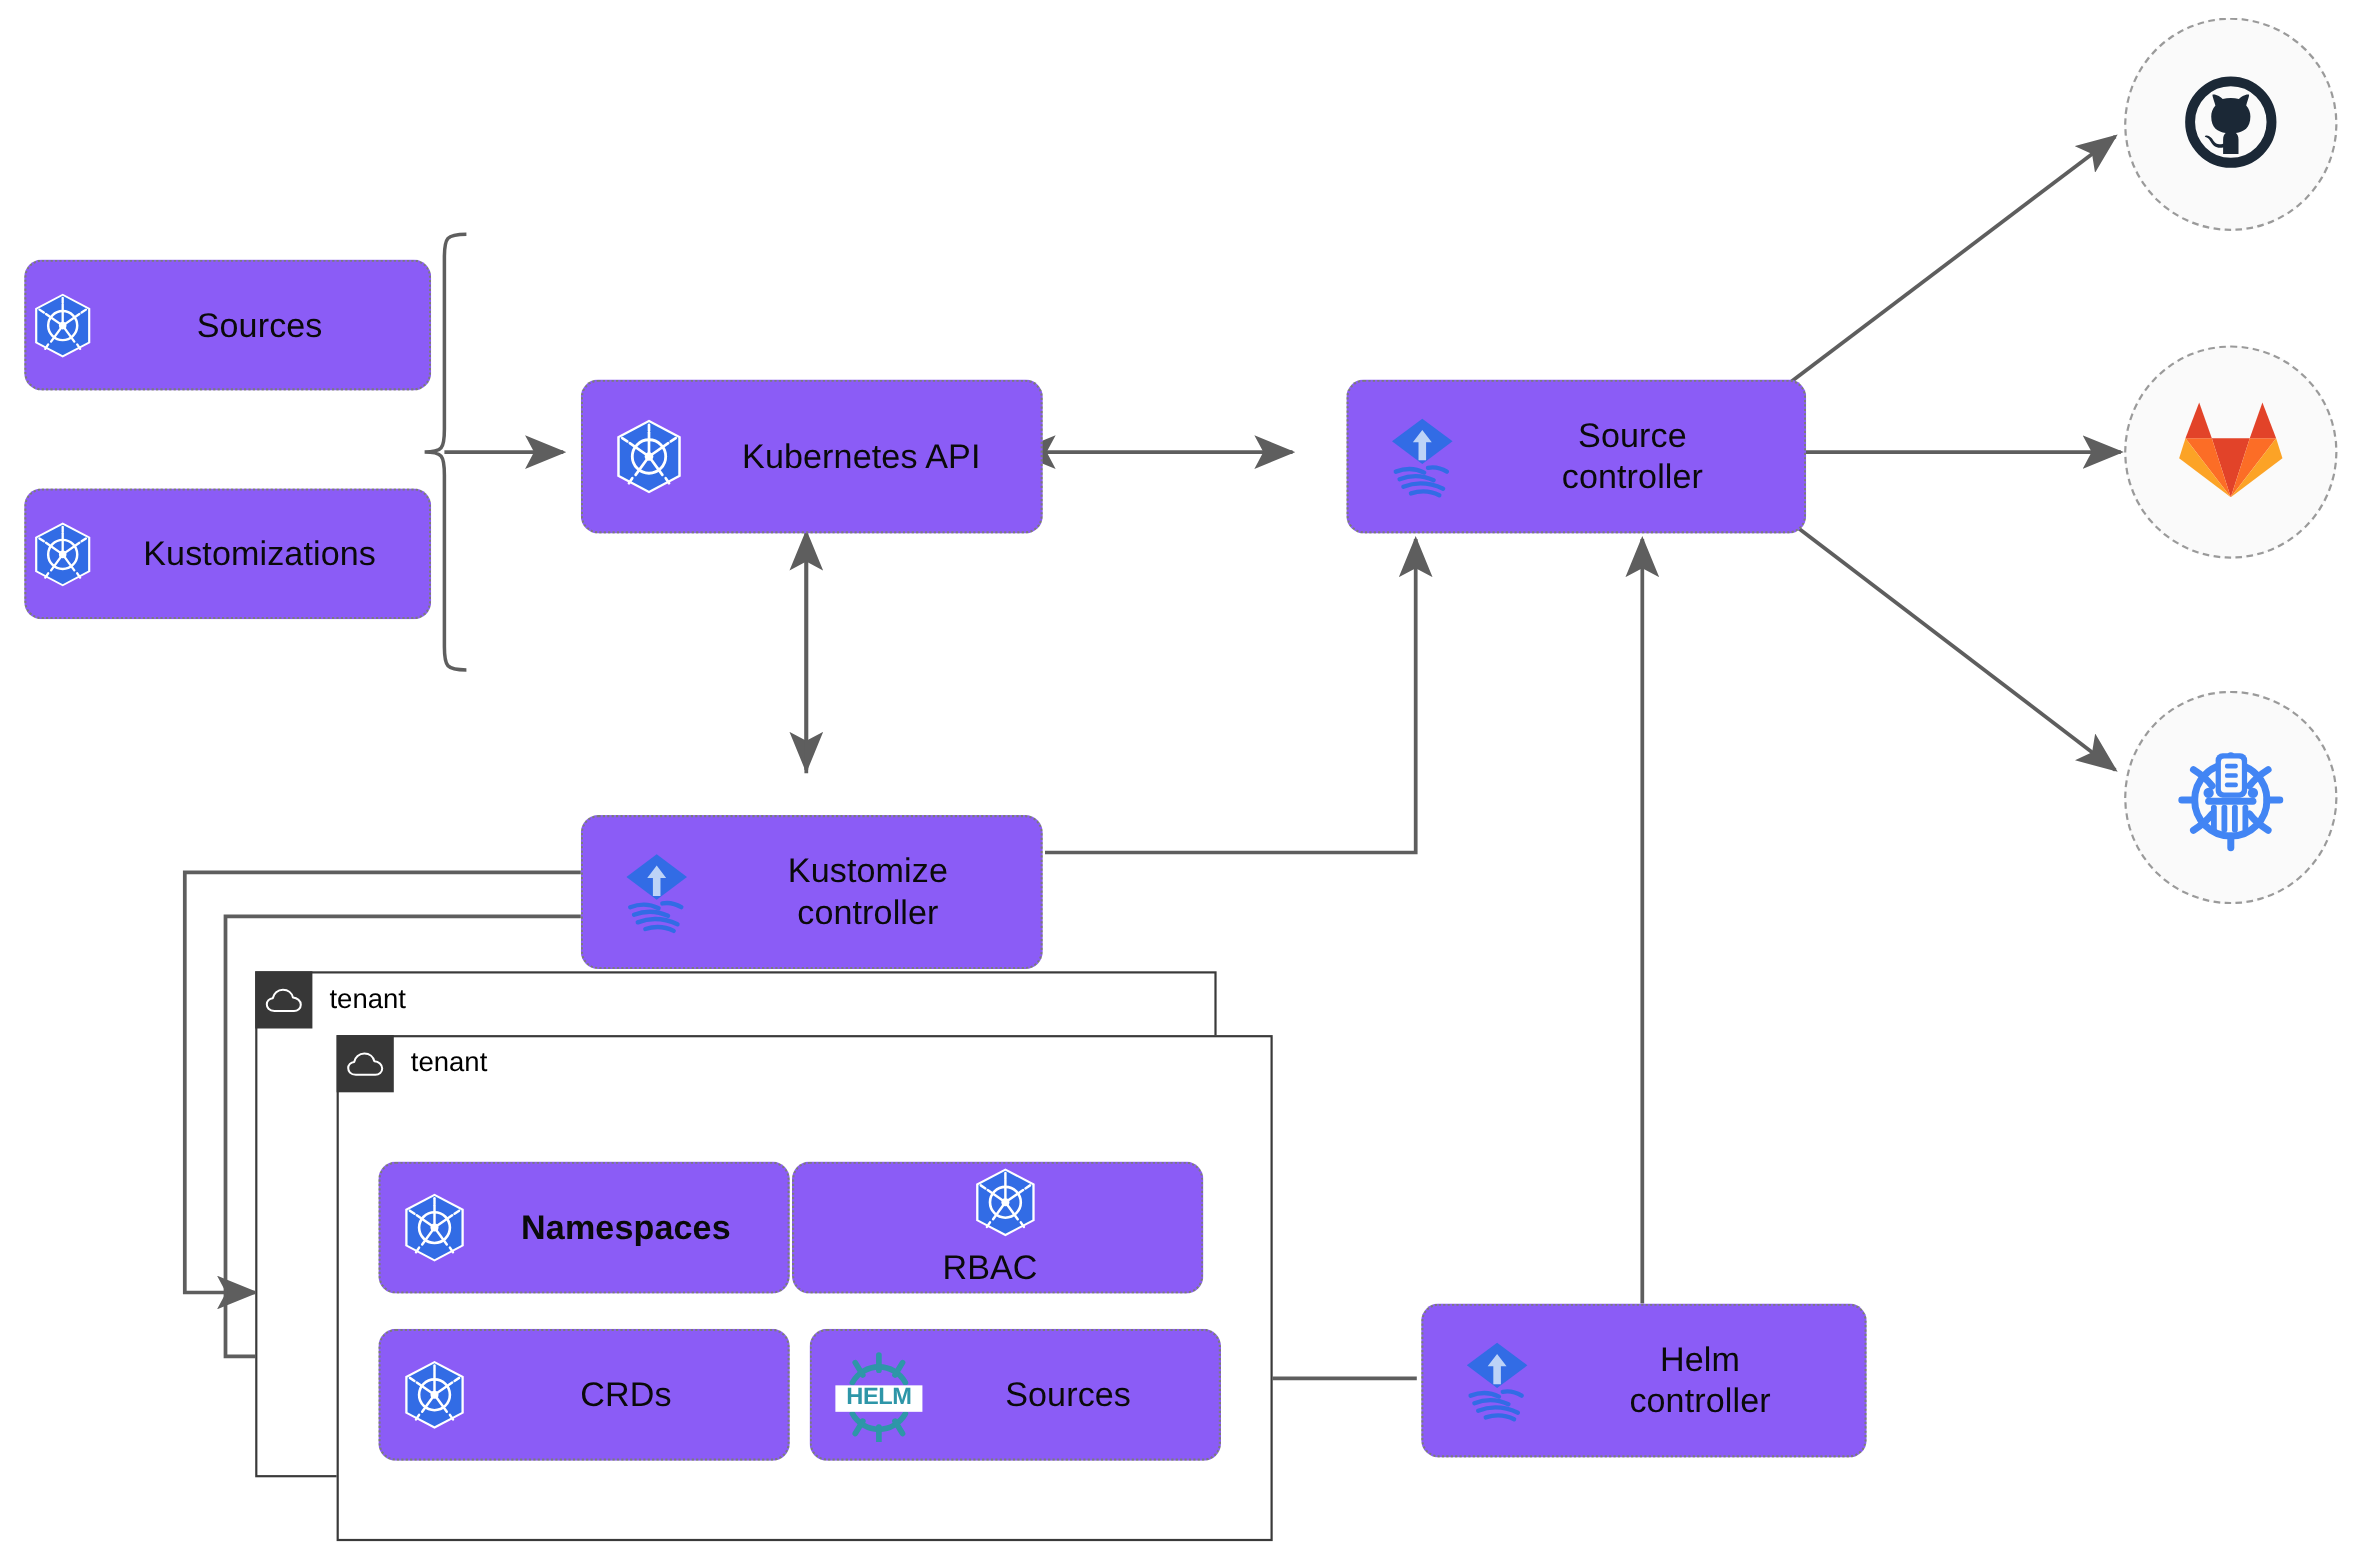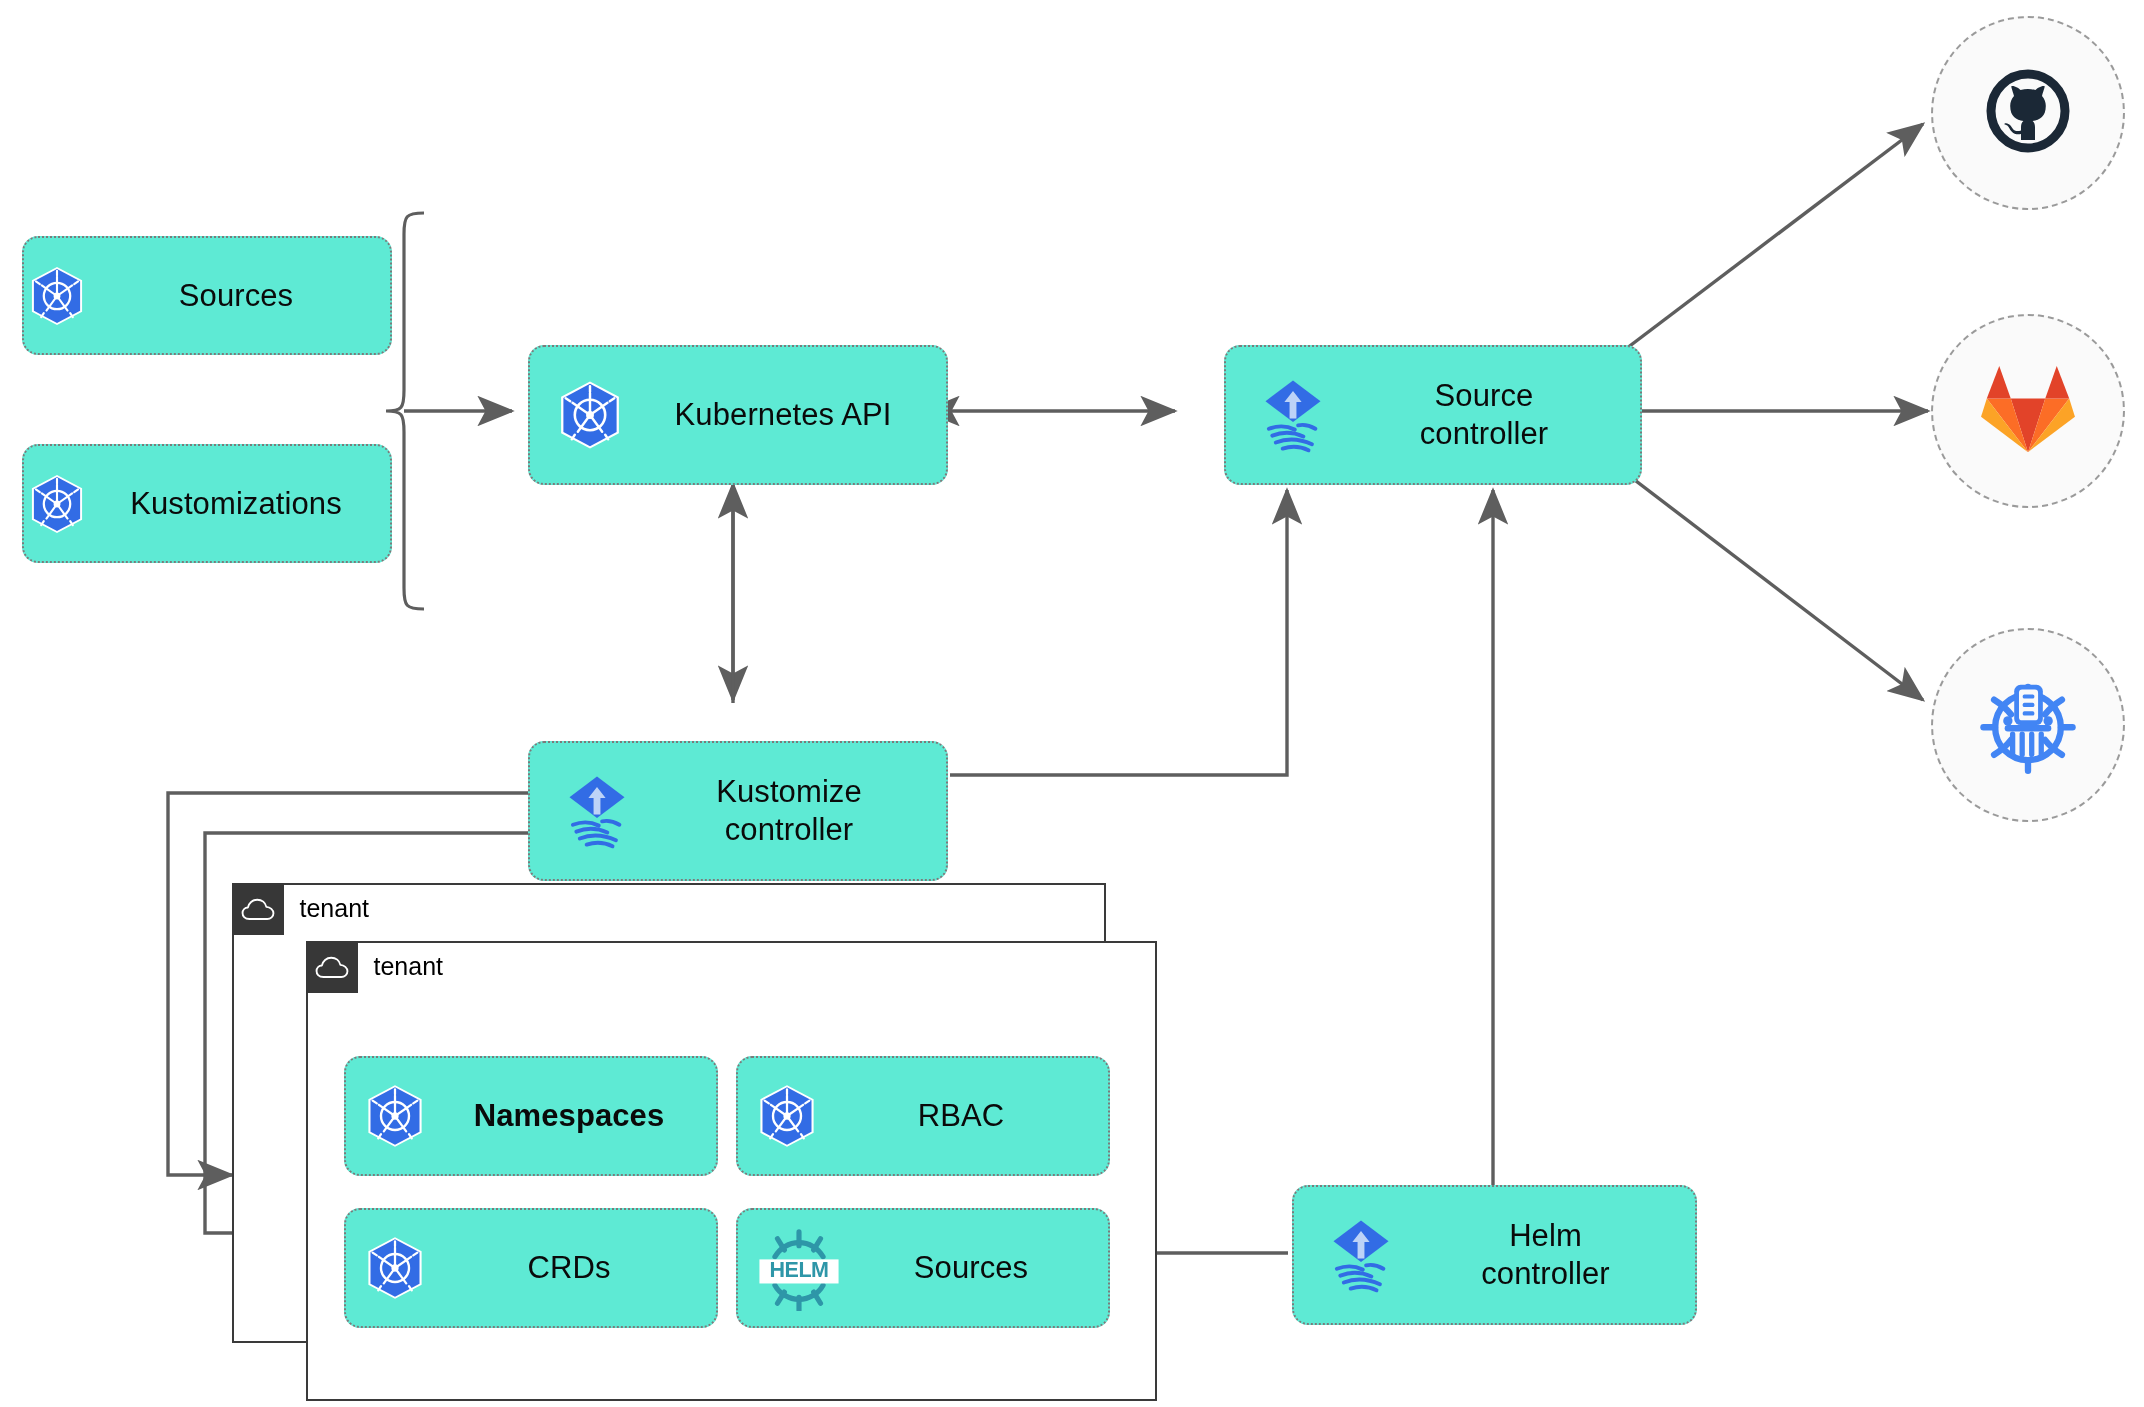--- a/index.html
+++ b/index.html
@@ -12,21 +12,21 @@
     width:2144px;height:1407px;
     background:#ffffff;
     overflow:hidden;
   }
   svg.edges{position:absolute;left:0;top:0;width:2144px;height:1407px;pointer-events:none;}
 
   
   .node{
     position:absolute;
     box-sizing:border-box;
-    background:#5eead4;
+    background:#8b5cf6;
     border:2.5px dotted #7b7b7b;
     border-radius:16px;
     display:flex;
     align-items:center;
     justify-content:flex-start;
     gap:6px;
   }
   .node .nlabel{
     flex:1 1 auto;
     text-align:center;
@@ -300,21 +300,21 @@
             <line x1="76" y1="32" x2="82" y2="28"></line>
             <line x1="70" y1="76" x2="74" y2="82"></line>
             <line x1="30" y1="76" x2="26" y2="82"></line>
             <line x1="24" y1="32" x2="18" y2="28"></line>
           </g>
         </svg>
       </span>
       <span class="nlabel">Namespaces</span>
     </div>
 
-    <div class="node" style="left:428px;top:113px;width:374px;height:120px;z-index:4;">
+    <div class="node" style="left:412px;top:113px;width:374px;height:120px;z-index:4;flex-direction:column;">
       <span class="ico" style="margin-left:14px;">
         <svg width="70" height="70" viewBox="0 0 100 100">
           <polygon points="50,6 88,26 88,74 50,94 12,74 12,26" fill="#ffffff"></polygon>
           <polygon points="50,9 85,27.5 85,72.5 50,91 15,72.5 15,27.5" fill="#326ce5"></polygon>
           <g fill="#ffffff" stroke="#ffffff" stroke-width="3.2" stroke-linecap="round">
             <circle cx="50" cy="50" r="5.2" stroke="none"></circle>
             <circle cx="50" cy="50" r="20" fill="none" stroke-width="3.4"></circle>
             <line x1="50" y1="50" x2="50" y2="21"></line>
             <line x1="50" y1="50" x2="73" y2="34"></line>
             <line x1="50" y1="50" x2="66" y2="72"></line>

